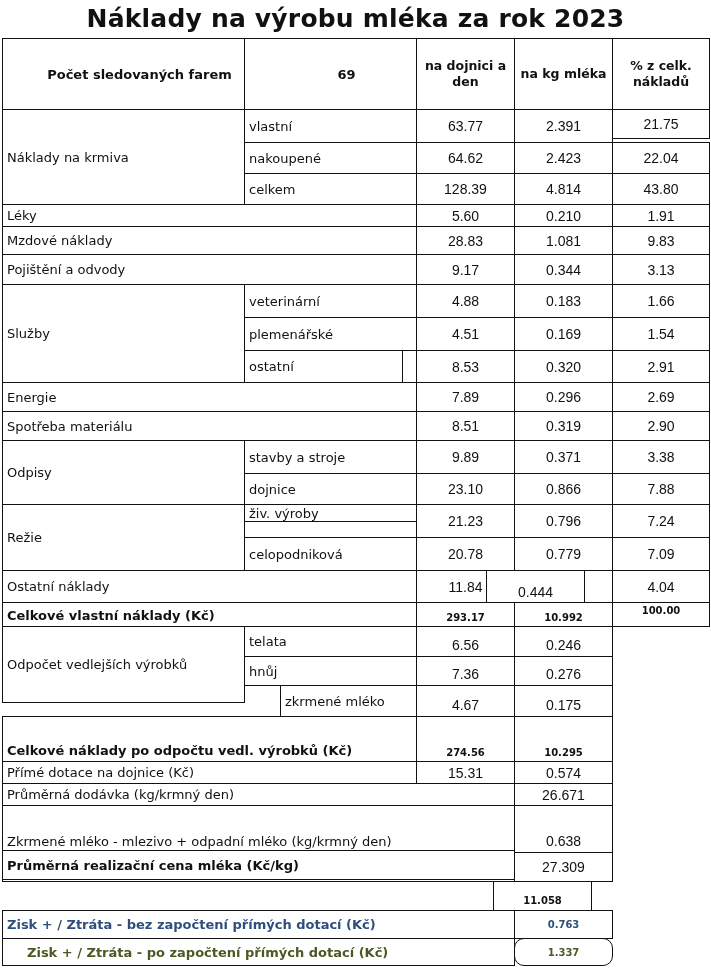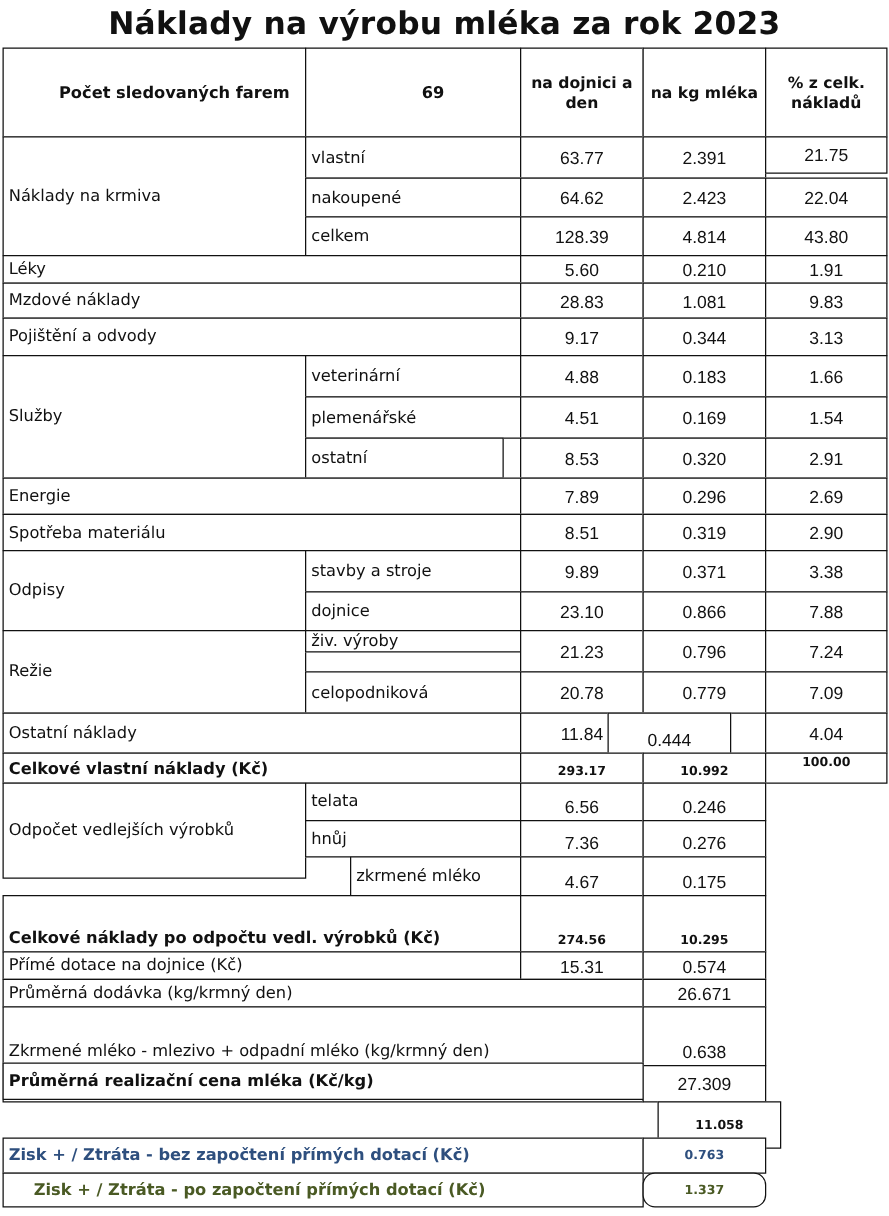--- a/index.html
+++ b/index.html
@@ -187,21 +187,21 @@
   <div>
     <div class="c l bot" style="left:2px;top:805px;width:513px;height:48px;">Zkrmené mléko - mlezivo + odpadní mléko (kg/krmný den)</div>
     <div class="c ctr num bot" style="left:514px;top:805px;width:99px;height:48px;">0.638</div>
   </div>
   <div>
     <div class="c l" style="left:2px;top:852px;width:513px;height:30px;">Průměrná užitkovost - výroba (kg/krmný den)</div>
     <div class="c ctr num" style="left:514px;top:852px;width:99px;height:30px;">27.309</div>
   </div>
   <div>
     <div class="c l b" style="left:2px;top:850px;width:513px;height:30px;">Průměrná realizační cena mléka (Kč/kg)</div>
-    <div class="c ctr num b" style="left:526px;top:881px;width:99px;height:38px;">11.058</div>
+    <div class="c ctr num b" style="left:493px;top:881px;width:99px;height:38px;">11.058</div>
   </div>
   <div>
     <div class="c l b blue" style="left:2px;top:910px;width:513px;height:29px;">Zisk + / Ztráta - bez započtení přímých dotací (Kč)</div>
     <div class="c ctr num b blue" style="left:514px;top:910px;width:99px;height:29px;">0.763</div>
   </div>
   <div>
     <div class="c l b green" style="left:2px;top:938px;width:513px;height:28px;padding-left:24px;">Zisk + / Ztráta - po započtení přímých dotací (Kč)</div>
     <div class="c ctr num b green" style="left:514px;top:938px;width:99px;height:28px;border-radius:10px;">1.337</div>
   </div>
 </div>

